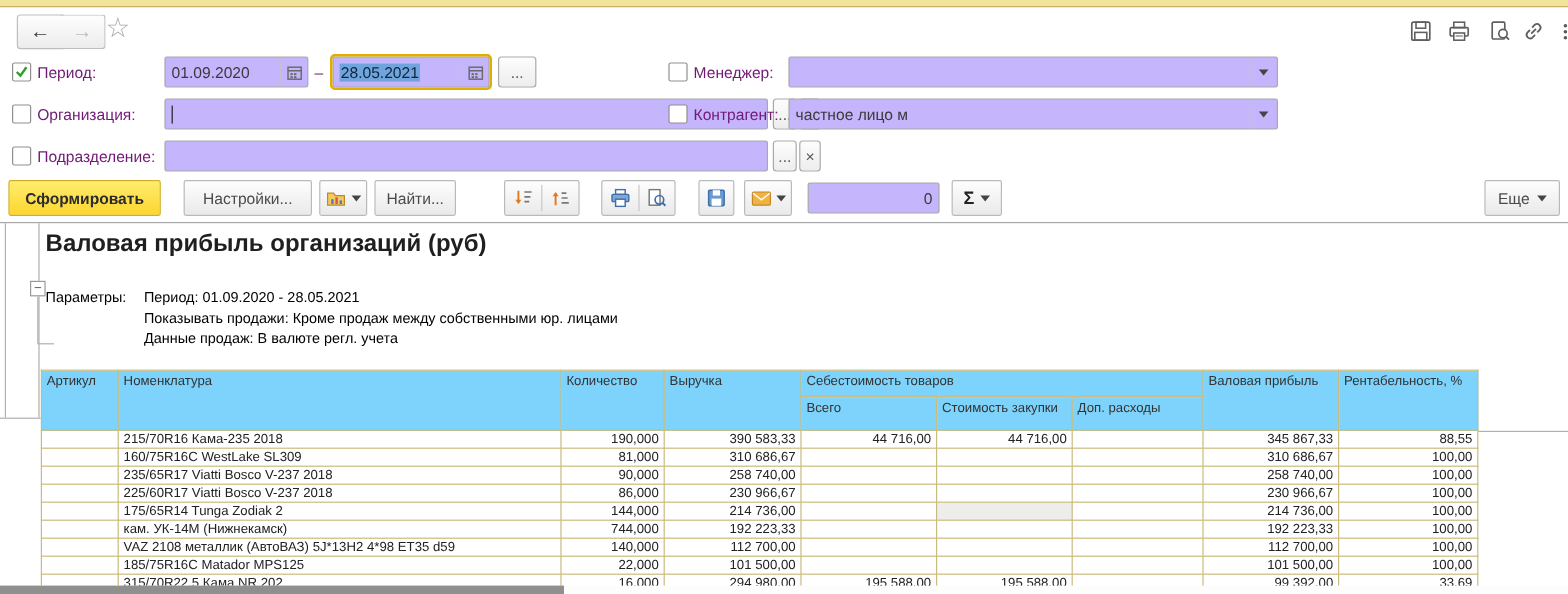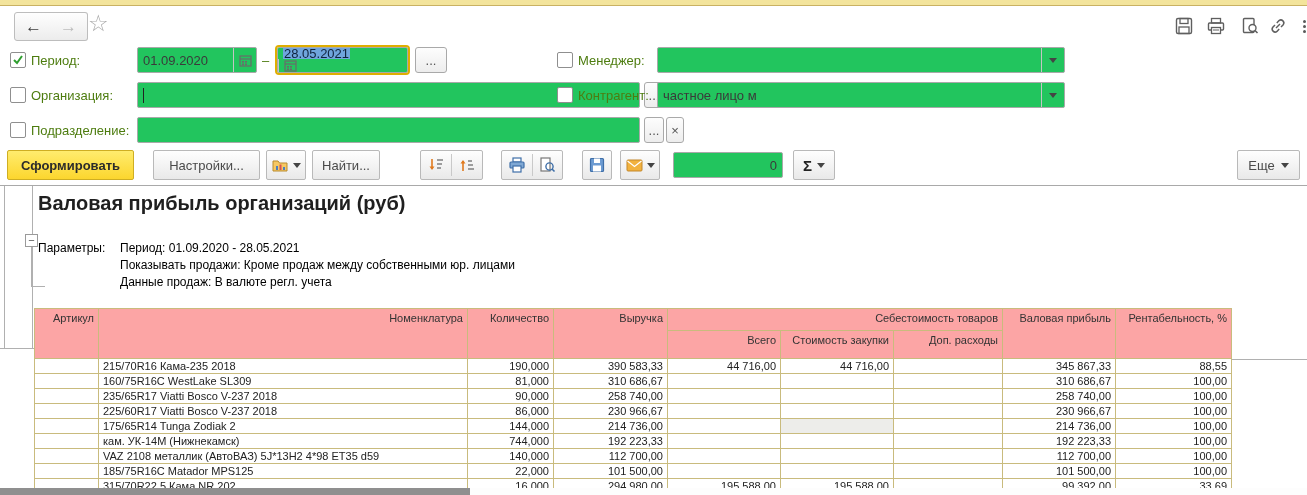--- a/index.html
+++ b/index.html
@@ -15,25 +15,25 @@
   .navbtn{display:flex;align-items:center;justify-content:center;width:37px;height:27px;
     border:1px solid #bdbdbd;background:linear-gradient(#fefefe,#ececec);font-size:17px;font-weight:bold;}
   #nav-back{left:14px;top:12px;border-radius:3px 0 0 3px;color:#3d3d3d;}
   #nav-forward{left:50px;top:12px;border-left:none;border-radius:0 3px 3px 0;color:#bcbcbc;}
   #star{left:88px;top:10px;font-size:23px;color:#a9a9a9;}
   .topicon{width:24px;height:24px;display:flex;align-items:center;justify-content:center;top:14px;}
   .kebab span{display:block;width:3px;height:3px;border-radius:50%;background:#5a5a5a;margin:2px auto;}
   
   .chk{width:14px;height:14px;border:1px solid #8f8f8f;border-radius:2px;background:#fff;
     display:flex;align-items:center;justify-content:center;}
-  .lbl{height:26px;display:flex;align-items:center;color:#4d7c0f;text-align:right;}
-  .field{height:26px;border:1px solid #a9a9a9;border-radius:2px;background:#22c55e;display:flex;align-items:stretch;box-sizing:border-box;}
+  .lbl{height:26px;display:flex;align-items:center;color:#701a75;text-align:right;}
+  .field{height:26px;border:1px solid #a9a9a9;border-radius:2px;background:#c4b5fd;display:flex;align-items:stretch;box-sizing:border-box;}
   .field .val{flex:1;display:flex;align-items:center;padding:0 5px;overflow:hidden;white-space:nowrap;}
   .fieldbtn{width:22px;display:flex;align-items:center;justify-content:center;border-left:1px solid #c4c4c4;}
-  .focused{outline:2px solid #dfae00;outline-offset:0px;flex-direction:column;}
+  .focused{outline:2px solid #dfae00;outline-offset:0px;}
   .selval{background:#6FA5DC;color:#10233d;padding:0 1px;}
   .smallbtn{height:26px;border:1px solid #a9a9a9;border-radius:3px;background:linear-gradient(#fdfdfd,#ededed);
     display:flex;align-items:center;justify-content:center;color:#555;box-sizing:border-box;}
   .caret{width:1px;height:15px;background:#222;}
   .dda{width:0;height:0;border-left:4px solid transparent;border-right:4px solid transparent;border-top:5px solid #444;}
   
   .tbtn{height:30px;border:1px solid #b9b9b9;border-radius:2px;background:linear-gradient(#fefefe,#e9e9e9);
     display:flex;align-items:center;justify-content:center;color:#4a4a4a;box-sizing:border-box;}
   #btn-generate{left:7px;top:150px;width:127px;background:linear-gradient(#ffec6e,#fcd62e);
     border:1px solid #cfae22;font-weight:bold;color:#2b2b2b;}
@@ -42,21 +42,21 @@
   
   #report-title{left:38px;top:192px;font-size:20px;font-weight:bold;color:#1f1f1f;}
   .param{font-size:12px;color:#000000;height:17px;display:flex;align-items:center;}
   .gline{background:#b0b0b0;}
   #group-box{left:25px;top:234px;width:13px;height:13px;border:1px solid #9a9a9a;background:#fff;
     font-size:11px;line-height:11px;text-align:center;color:#555;box-sizing:border-box;}
   
   #report-table{left:34px;top:308px;}
   table{border-collapse:collapse;table-layout:fixed;width:1197px;background:#fff;}
   th,td{border:1px solid #c9bb7d;font-weight:normal;}
-  th{background:#fca5a5;font-size:11px;text-align:right;vertical-align:top;padding:3px 4px 0 4px;color:#333;line-height:13px;}
+  th{background:#7dd3fc;font-size:11px;text-align:left;vertical-align:top;padding:3px 4px 0 4px;color:#333;line-height:13px;}
   thead tr.r1{height:22px;}thead tr.r2{height:28px;}
   td{font-size:11px;line-height:13px;padding:0 4px;white-space:nowrap;overflow:hidden;color:#222;height:14px;}
   td.num{text-align:right;}
   td.selected{background:#EDEDEA;}
   tbody tr{height:15px;}
   
   #hscroll{left:0;top:488px;width:1307px;height:7px;background:#fdfdfd;}
   #hscroll-thumb{left:0;top:0;width:470px;height:7px;background:#8f8f8f;position:absolute;}
   svg{display:block;}
 </style>

